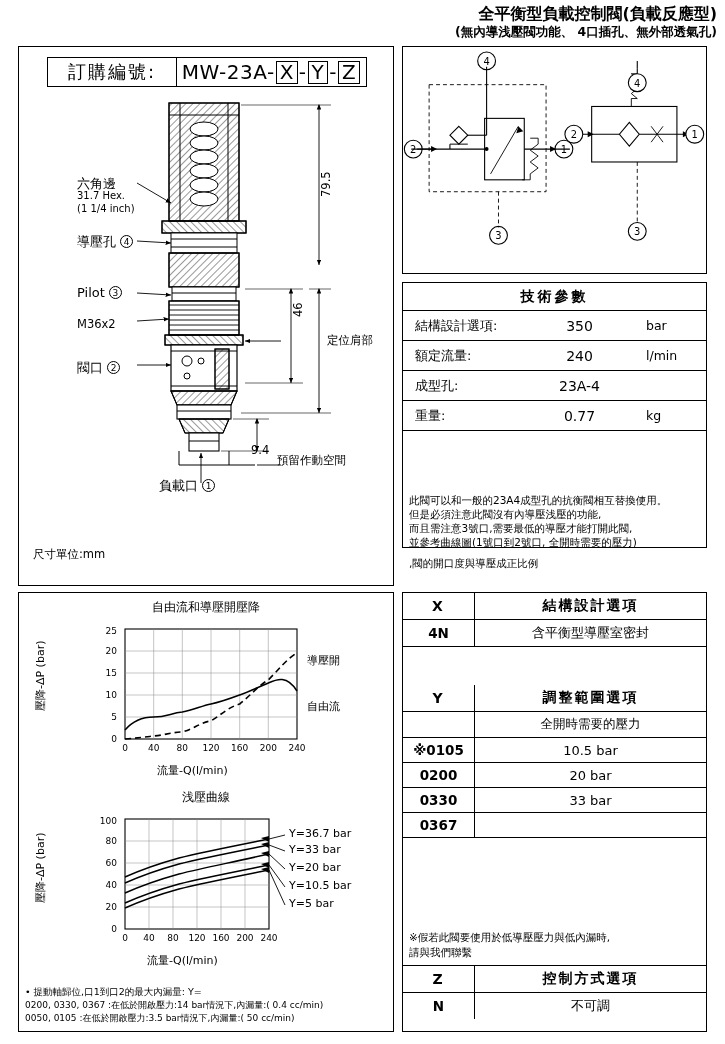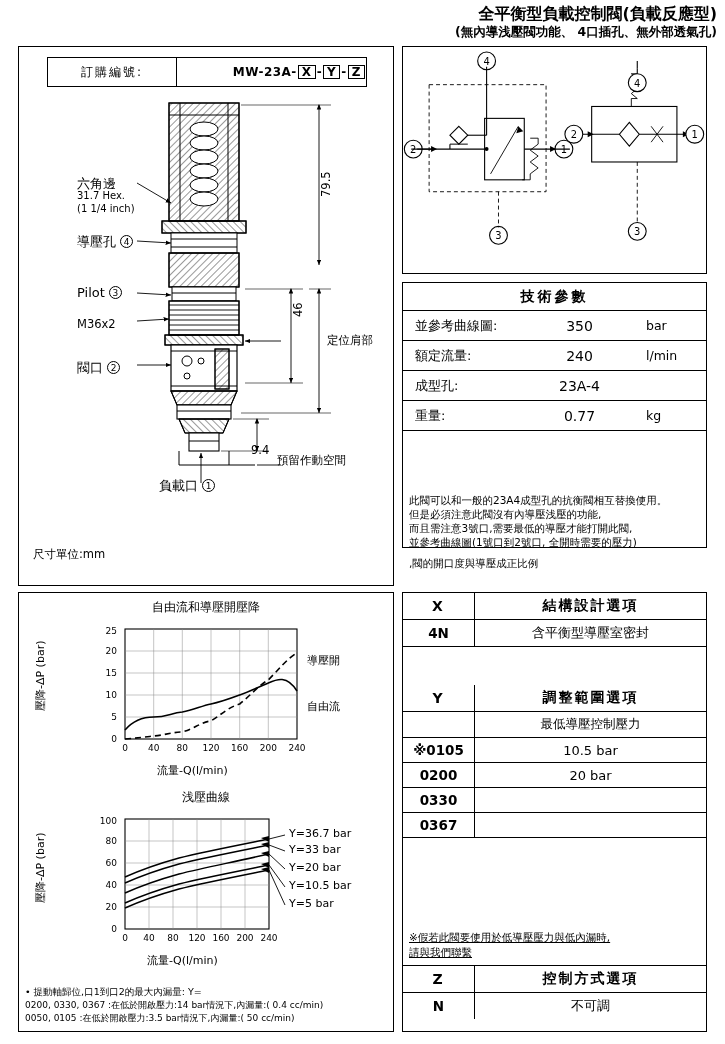--- a/index.html
+++ b/index.html
@@ -38,27 +38,27 @@
 
   
   .order-row {
     position: absolute; left: 28px; top: 10px; width: 320px; height: 30px;
     display: flex; align-items: stretch;
   }
   .order-label {
     flex: 0 0 130px;
     border: 1.4px solid #000;
     display: flex; align-items: center; justify-content: center;
-    font-size: 12px; letter-spacing: 2px;
+    font-size: 18px; letter-spacing: 2px;
   }
   .order-code {
     flex: 1;
     border: 1.4px solid #000; border-left: none;
-    display: flex; align-items: center; justify-content: flex-end;
-    font-size: 12px; font-weight: bold; letter-spacing: 0.5px;
+    display: flex; align-items: center; justify-content: center;
+    font-size: 20px; font-weight: normal; letter-spacing: 0.5px;
   }
   .order-code .boxed {
     border: 1.2px solid #000; padding: 0 3px; margin: 0 1px; line-height: 1.05;
   }
 
   
   .lbl { position: absolute; font-size: 11.5px; white-space: nowrap; }
   .lbl.big { font-size: 13px; }
   .lbl.small { font-size: 10px; }
   .circ {
@@ -124,21 +124,21 @@
     flex: 1; display:flex; align-items:center; justify-content:center;
     font-size: 13px; padding: 4px 6px; text-align:center;
   }
   .opt-head .opt-c1, .opt-head .opt-c2 { font-weight: bold; font-size: 14px; letter-spacing: 2px;}
   .opt-sub .opt-c2 { font-size: 12.5px; font-weight: normal; letter-spacing:0; }
   .opt-val .opt-c1 { font-size: 13.5px; }
   .opt-val .opt-c2 { font-size: 13px; font-weight: normal; }
   .thickline { border-bottom: 1.6px solid #000 !important; }
   .opt-note {
     position: absolute; left: 0; width: 100%;
-    font-size: 10.5px; line-height: 1.4; padding: 4px 6px; text-decoration: underline;
+    font-size: 10.5px; line-height: 1.4; padding: 4px 6px;
   }
 </style>
 </head>
 <body>
 
 <div class="page">
 
   <div class="header">
     <div class="title">全平衡型負載控制閥(負載反應型)</div>
     <div class="subtitle">(無內導浅壓閥功能、 4口插孔、無外部透氣孔)</div>
@@ -381,21 +381,21 @@
         <text x="294" y="92">1</text>
       </g>
     </svg>
   </div>
 
   <div class="frame" id="rt-specs">
     <div class="spec-title">技術參數</div>
     <div class="spec-table">
 
       <div class="spec-row">
-        <div class="c1">並參考曲線圖:</div>
+        <div class="c1">結構設計選項:</div>
         <div class="c2">350</div>
         <div class="c3">bar</div>
       </div>
       <div class="spec-row">
         <div class="c1">額定流量:</div>
         <div class="c2">240</div>
         <div class="c3">l/min</div>
       </div>
       <div class="spec-row">
         <div class="c1">成型孔:</div>
@@ -552,32 +552,33 @@
       </div>
     </div>
 
     <div class="opt-block" style="top:92px;">
       <div class="opt-row opt-head">
         <div class="opt-c1">Y</div>
         <div class="opt-c2">調整範圍選項</div>
       </div>
       <div class="opt-row opt-sub">
         <div class="opt-c1">&nbsp;</div>
-        <div class="opt-c2">最低導壓控制壓力</div>
+        <div class="opt-c2">全開時需要的壓力</div>
       </div>
       <div class="opt-row opt-val">
         <div class="opt-c1">※0105</div>
         <div class="opt-c2">10.5 bar</div>
       </div>
       <div class="opt-row opt-val">
         <div class="opt-c1">0200</div>
         <div class="opt-c2">20 bar</div>
       </div>
       <div class="opt-row opt-val">
         <div class="opt-c1">0330</div>
+        <div class="opt-c2">33 bar</div>
       </div>
       <div class="opt-row opt-val thickline">
         <div class="opt-c1">0367</div>
       </div>
     </div>
 
     <div class="opt-note" style="top:333px;">
       <div>※假若此閥要使用於低導壓壓力與低內漏時,</div>
       <div>  請與我們聯繫</div>
     </div>

